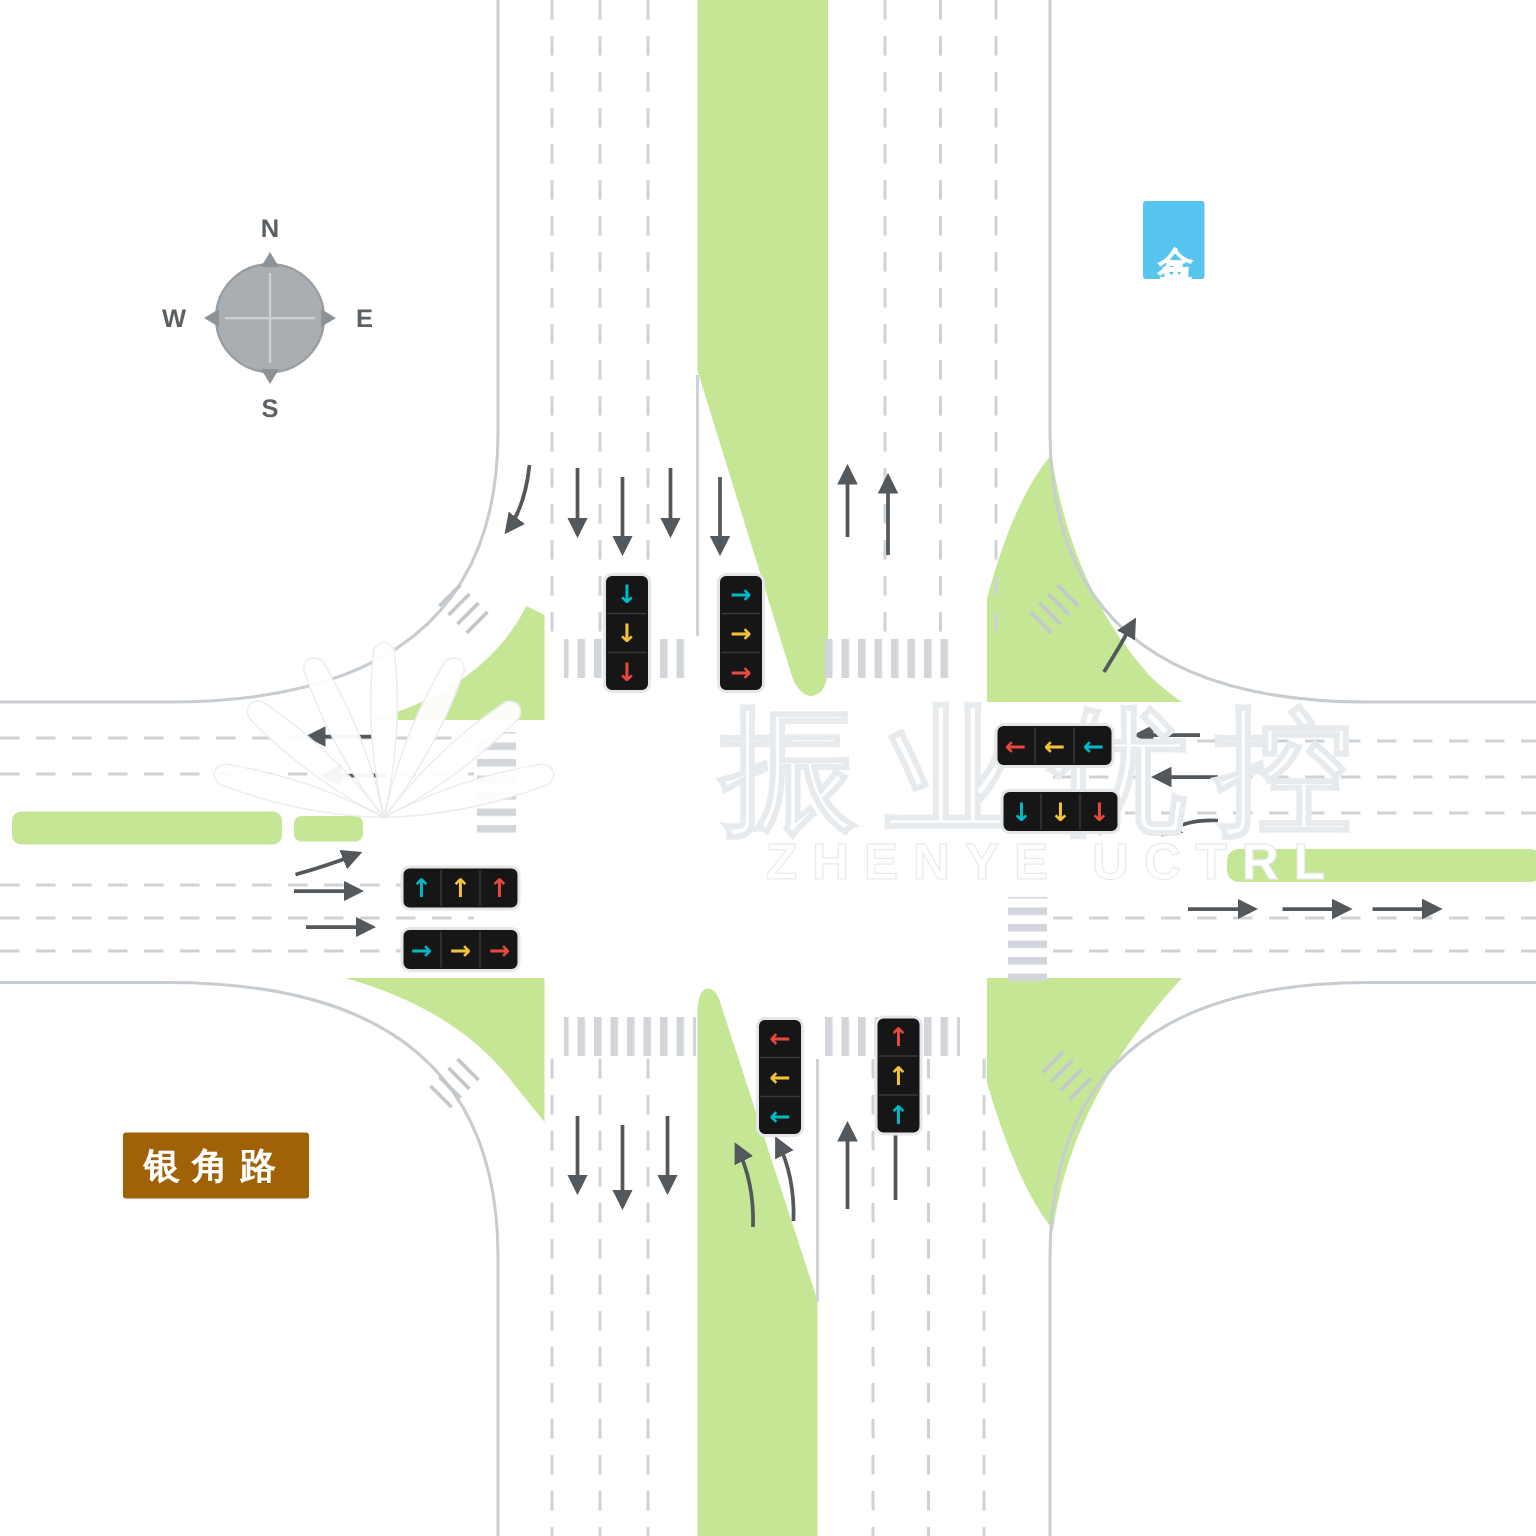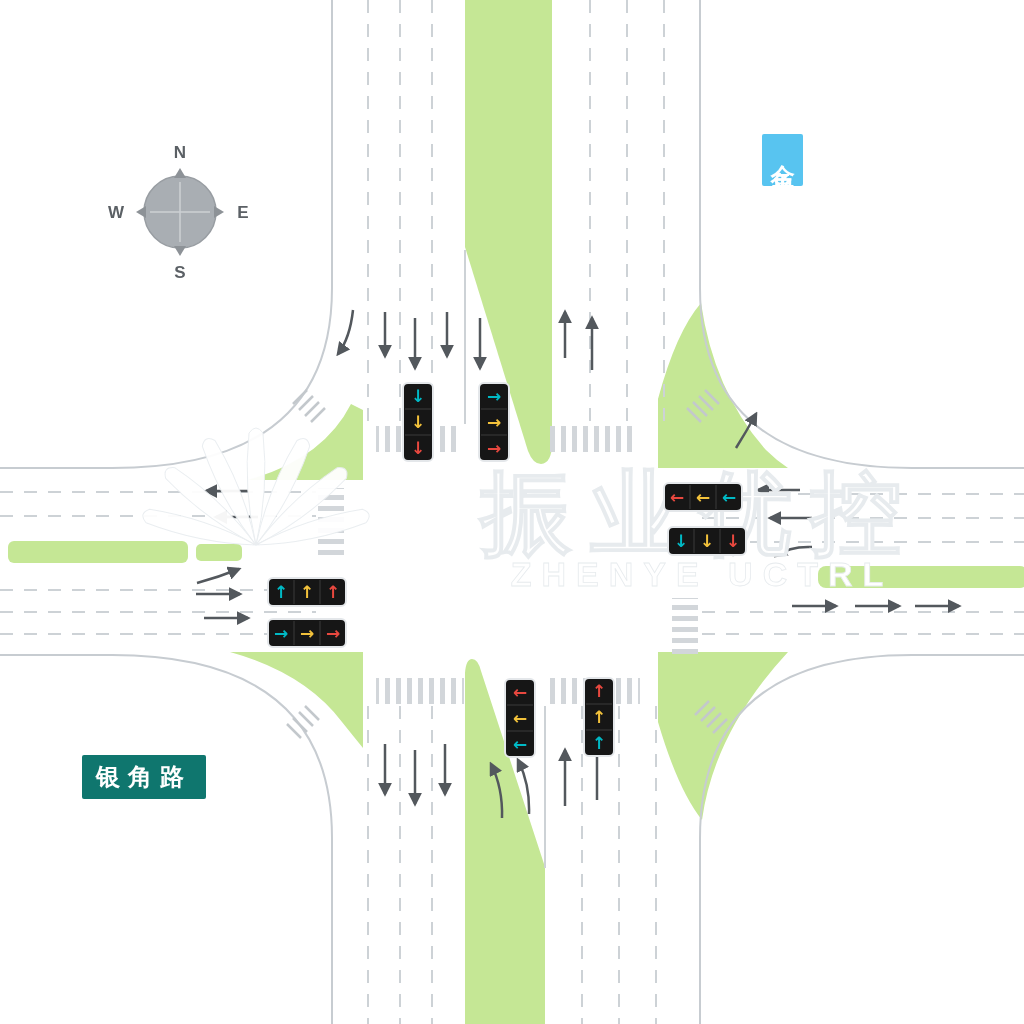--- a/index.html
+++ b/index.html
@@ -16,21 +16,21 @@
   .sig-div{stroke:#3a3a3a;stroke-width:1;}
   .sig-arrow{font:bold 17px "DejaVu Sans",sans-serif;text-anchor:middle;}
   .cmp{font:bold 17px "Liberation Sans",sans-serif;fill:#5b6065;text-anchor:middle;}
   .wm-cn{font:bold 92px "Liberation Sans",sans-serif;fill:#ffffff;stroke:#e7ebee;stroke-width:1;
          text-anchor:middle;letter-spacing:18px;}
   .wm-en{font:bold 34px "Liberation Sans",sans-serif;fill:#ffffff;stroke:#e7ebee;stroke-width:0.8;
          text-anchor:middle;letter-spacing:10px;}
   .label-v{position:absolute;left:762px;top:134px;background:#58c4f0;color:#fff;
            writing-mode:vertical-rl;text-orientation:upright;font-weight:bold;font-size:24px;
            padding:10px 6px;letter-spacing:8px;line-height:1.2;border-radius:2px;}
-  .label-h{position:absolute;left:82px;top:755px;background:#0f766e;color:#fff;
+  .label-h{position:absolute;left:82px;top:755px;background:#a16207;color:#fff;
            font-weight:bold;font-size:24px;padding:6px 14px;letter-spacing:8px;border-radius:2px;}
 </style>
 </head>
 <body>
 
 <div class="stage">
 <svg viewBox="0 0 1024 1024" width="1024" height="1024">
   <defs>
     <pattern id="cwV" width="11" height="26" patternUnits="userSpaceOnUse">
       <rect width="5" height="26" fill="#d2d6da"></rect>

